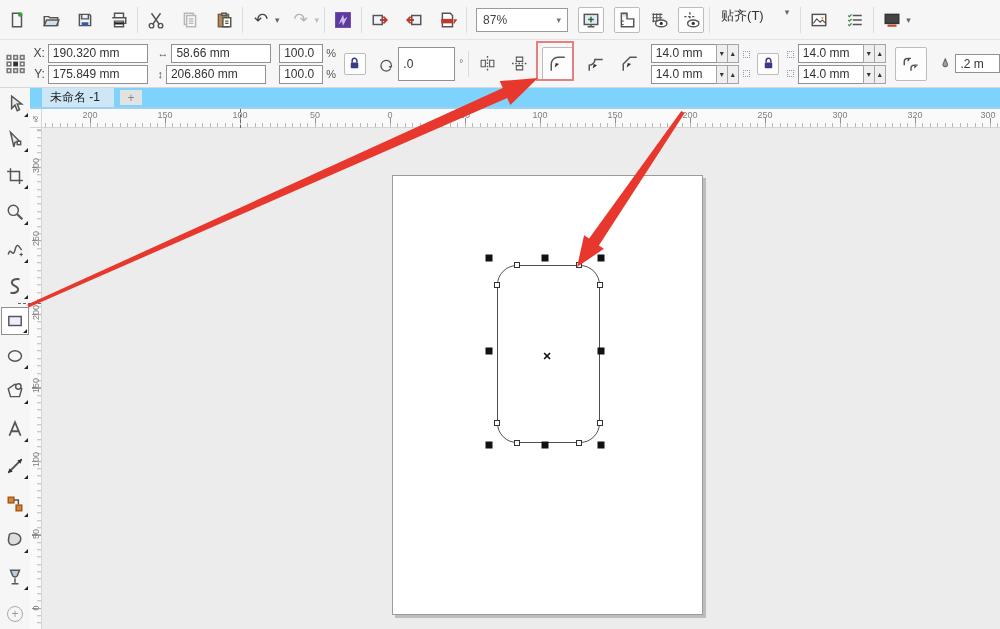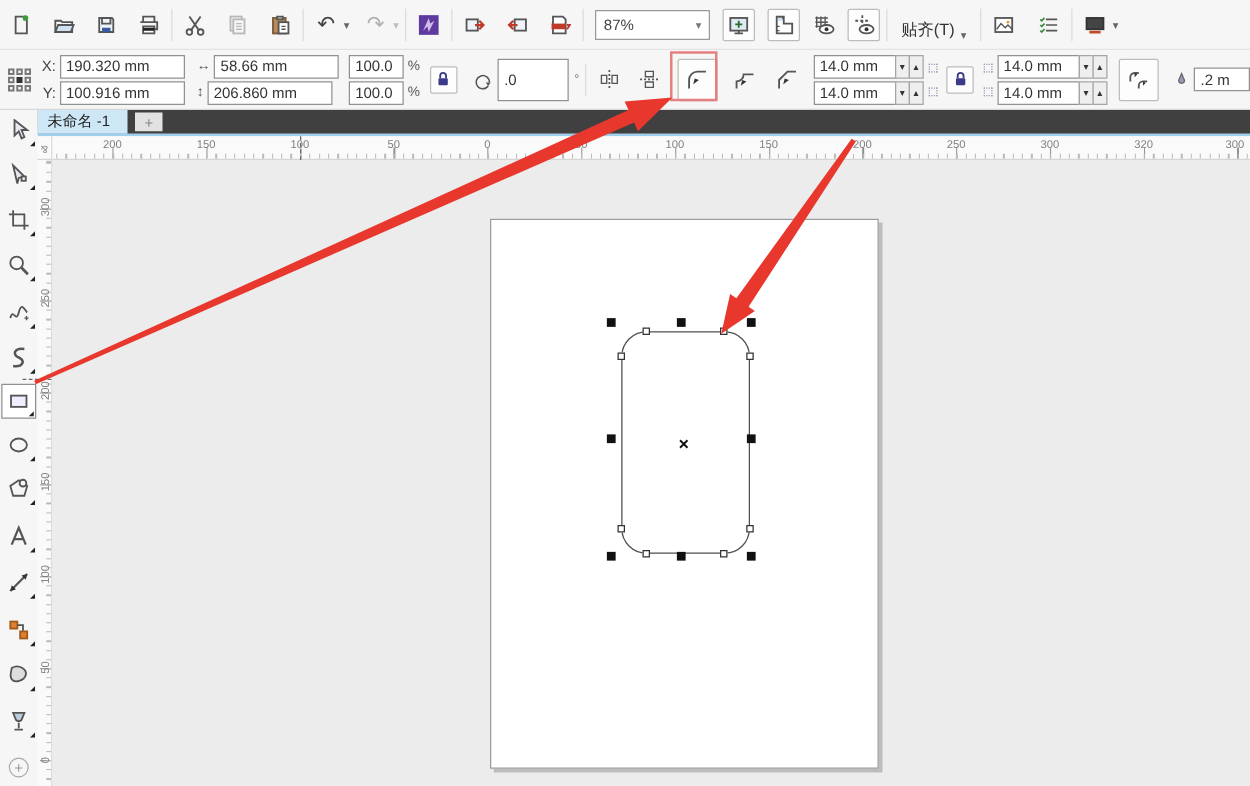--- a/index.html
+++ b/index.html
@@ -13,36 +13,36 @@
     background:#f6f6f6; border-bottom:1px solid #d8d8d8; display:flex; align-items:center; overflow:hidden; }
   .tbtn { width:26px; height:26px; display:flex; align-items:center; justify-content:center;
     border:1px solid transparent; border-radius:2px; flex:none; }
   .tbtn.boxed { border-color:#bcbcbc; background:#fdfdfd; }
   .sep { width:1px; height:26px; background:#dcdcdc; margin:0 5px; flex:none; }
   .dd-arrow { font-size:9px; color:#666; margin-left:1px; flex:none; }
   .dis { opacity:.38; }
   #zoom-combo { width:92px; height:24px; border:1px solid #9a9a9a; background:#fff;
     display:flex; align-items:center; padding:0 6px; font-size:12px; color:#444; margin:0 4px; }
   #zoom-combo .chev { margin-left:auto; color:#777; font-size:9px; }
-  #snap-dd { display:flex; align-items:flex-end; font-size:13px; color:#333; padding:0 6px; height:26px; }
+  #snap-dd { display:flex; align-items:flex-start; font-size:13px; color:#333; padding:0 6px; height:26px;gap:16px; }
   
   .field { background:#fff; border:1px solid #919191; font-size:12px; color:#333;
     display:flex; align-items:center; padding:0 4px; height:19px; }
   .two-col { display:flex; flex-direction:column; justify-content:center; gap:2px; flex:none; }
   .frow { display:flex; align-items:center; gap:3px; }
   .flabel { font-size:12px; color:#444; width:14px; text-align:right; flex:none; }
   .spinpair { display:flex; flex:none; }
   .spin { width:12px; height:19px; border:1px solid #a5a5a5; background:#efefef;
     font-size:8px; color:#333; display:flex; align-items:center; justify-content:center; margin-left:-1px; }
   .pct { font-size:11px; color:#555; }
   .tiny-corner { width:7px; height:7px; border:1px dotted #9a9ab8; flex:none; }
   #corner-annotation { position:absolute; left:536px; top:41px; width:38px; height:40px;
     border:2px solid #e58080; pointer-events:none; z-index:30; }
   
-  #tab-strip { position:absolute; left:30px; top:88px; width:970px; height:19px; background:#404040; display:flex; }
+  #tab-strip { position:absolute; left:30px; top:88px; width:970px; height:19px; background:#7dd3fc; display:flex;padding-left:12px; }
   #doc-tab { background:#cde7f7; color:#222; font-size:12px; display:flex; align-items:center;
     padding:0 14px 0 8px; height:19px; }
   #tab-add { width:22px; height:15px; margin:2px 0 0 6px; background:#e2e2e2; color:#888;
     font-size:12px; display:flex; align-items:center; justify-content:center; }
   #tab-underline { position:absolute; left:30px; top:107px; width:970px; height:2px; background:#9fd0ee; }
   
   #left-toolbox { position:absolute; left:0; top:88px; width:30px; height:541px; background:#f6f6f6; }
   .tool { position:absolute; left:1px; width:28px; height:28px; display:flex;
     align-items:center; justify-content:center; }
   .tool.active { background:#fff; border:1px solid #8f8f8f; }
@@ -424,21 +424,21 @@
   <div class="two-col">
     <div class="frow">
       <span class="flabel">X:</span>
       <div class="field" style="width:100px">
           <span>190.320 mm</span>
         </div>
     </div>
     <div class="frow">
       <span class="flabel">Y:</span>
       <div class="field" style="width:100px">
-          <span>100.916 mm</span>
+          <span>175.849 mm</span>
         </div>
     </div>
   </div>
   <div style="width:10px"></div>
   <div class="two-col">
     <div class="frow">
       <span style="font-size:11px;color:#555">↔</span>
       <div class="field" style="width:100px">
           <span>58.66 mm</span>
         </div>

